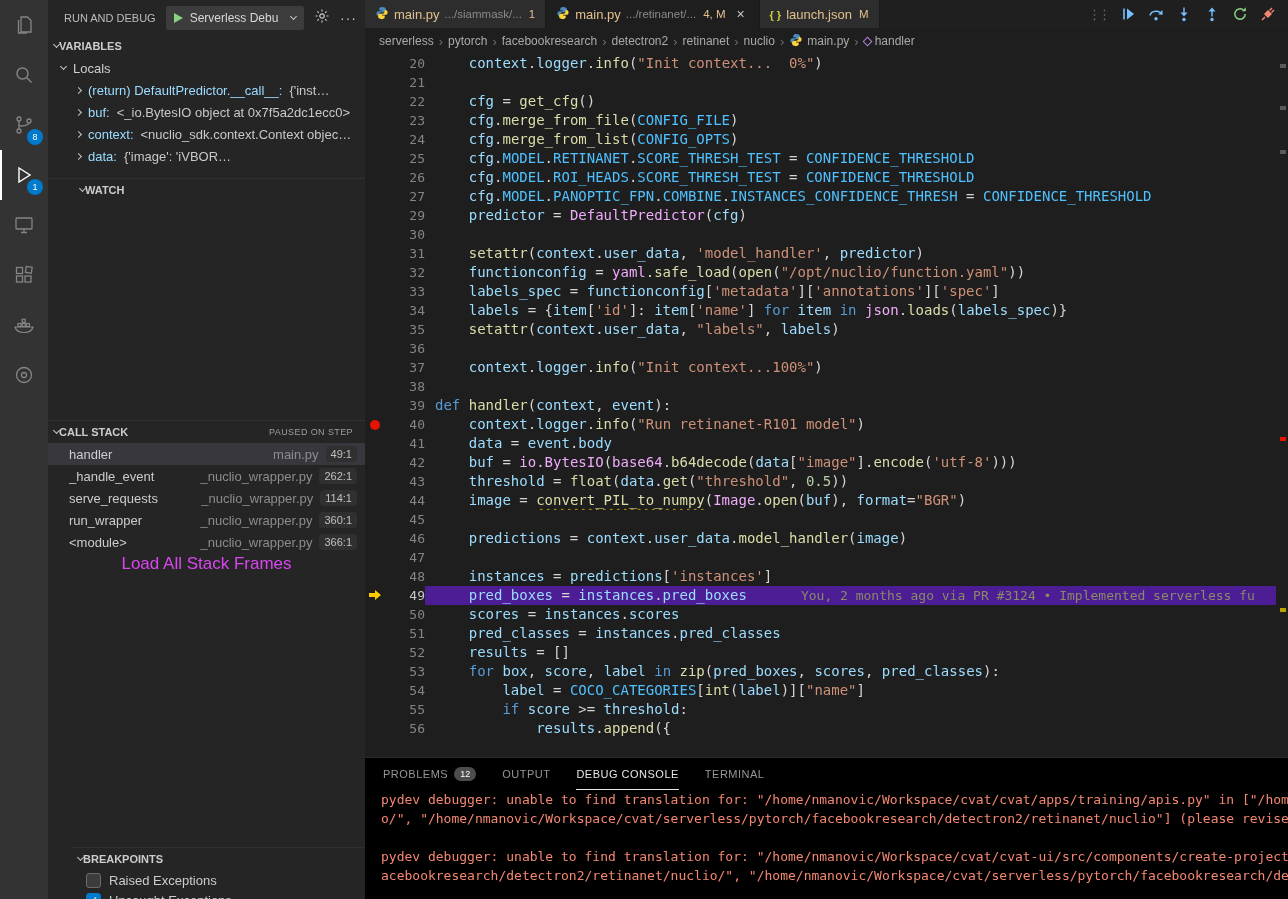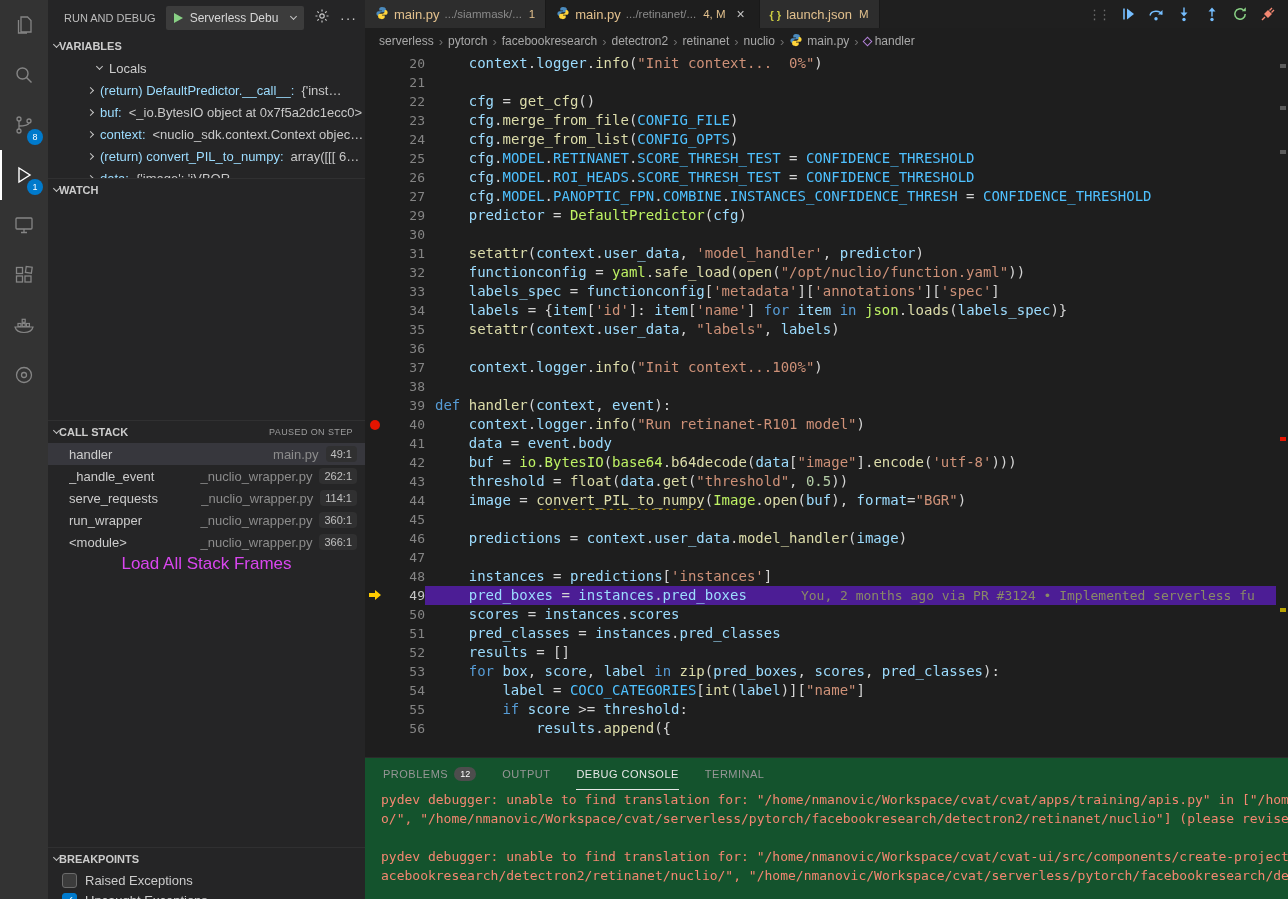--- a/index.html
+++ b/index.html
@@ -23,27 +23,27 @@
   .cfg-select { display:flex; align-items:center; background:#3c3c3c; border-radius:2px; height:24px; padding:0 8px; gap:7px; flex:1; min-width:0; cursor:pointer; }
   .play-tri { width:0; height:0; border-left:9px solid #89d185; border-top:5px solid transparent; border-bottom:5px solid transparent; flex:0 0 auto; }
   .cfg-label { font-size:12px; color:#d7d7d7; white-space:nowrap; overflow:hidden; flex:1; }
   .chev { display:inline-block; width:5px; height:5px; border-right:1.2px solid #c5c5c5; border-bottom:1.2px solid #c5c5c5; }
   .chev.down { transform:rotate(45deg); margin-top:-3px; }
   .chev.right { transform:rotate(-45deg); }
   .hdr-gear { margin-left:10px; color:#c5c5c5; cursor:pointer; }
   .hdr-more { margin-left:10px; color:#c5c5c5; font-size:14px; letter-spacing:1px; cursor:pointer; }
   .sec { position:absolute; left:0; right:0; overflow:hidden; }
   #sec-vars  { top:35px;  height:143px; }
-  #sec-watch { top:178px; height:242px; border-top:1px solid #303031; }
+  #sec-watch { top:178px; height:242px; border-top:1px solid #303031;padding-left:26px; }
   #sec-stack { top:420px; height:427px; border-top:1px solid #303031; }
-  #sec-bp    { top:847px; height:52px;  border-top:1px solid #303031; }
+  #sec-bp    { top:847px; height:52px;  border-top:1px solid #303031;margin-left:24px; }
   .sec-header { height:22px; display:flex; align-items:center; font-size:11px; font-weight:700; color:#cccccc; padding-left:6px; cursor:pointer; }
   .paused { margin-left:auto; margin-right:12px; font-size:9px; font-weight:400; color:#9d9d9d; letter-spacing:.4px; }
-  .tree-row { height:22px; display:flex; align-items:center; font-size:13px; padding-left:40px; white-space:nowrap; overflow:hidden; gap:7px; cursor:pointer; }
-  .tree-row.scope { padding-left:13px;margin-left:36px; }
+  .tree-row { height:22px; display:flex; align-items:center; font-size:13px; padding-left:28px; white-space:nowrap; overflow:hidden; gap:7px; cursor:pointer; }
+  .tree-row.scope { padding-left:13px; }
   .var-name { color:#9cdcfe; flex:0 0 auto; }
   .var-value { color:#c8c8c8; overflow:hidden; }
   .stack-row { height:22px; display:flex; align-items:center; padding:0 8px 0 21px; font-size:13px; gap:7px; cursor:pointer; }
   .stack-row.selected { background:#37373d; }
   .stack-fn { color:#cccccc; flex:1; min-width:0; overflow:hidden; white-space:nowrap; }
   .stack-file { color:#8c8c8c; white-space:nowrap; }
   .stack-pos { color:#c0c0c0; background:#303031; border-radius:4px; padding:0 5px; font-size:11px; height:16px; line-height:16px; flex:0 0 auto; }
   .load-link { color:#d946ef; font-size:17px; text-align:center; height:22px; line-height:22px; cursor:pointer; }
   .bp-row { height:20px; display:flex; align-items:center; gap:8px; padding-left:14px; font-size:13px; color:#cccccc; }
   .checkbox { width:15px; height:15px; border:1px solid #6b6b6b; border-radius:3px; background:#3c3c3c; color:#fff; font-size:11px; line-height:13px; text-align:center; flex:0 0 auto; cursor:pointer; }
@@ -70,27 +70,27 @@
     font-family:"DejaVu Sans Mono", monospace; font-size:14px; line-height:19px; }
   .code-line { height:19px; white-space:pre; display:flex; }
   .glyph { width:22px; flex:0 0 22px; position:relative; }
   .bp-dot { position:absolute; left:5px; top:4.5px; width:10px; height:10px; border-radius:50%; background:#e51400; }
   .cur-arrow { position:absolute; left:3px; top:2px; }
   .lnum { width:38px; flex:0 0 38px; text-align:right; color:#858585; font-size:13px; line-height:19px; cursor:pointer; }
   .lcontent { flex:1; padding-left:10px; min-width:0; overflow:hidden; }
   .code-line.current .lcontent { background:#4c1d95; }
   .code-line.current .lnum { color:#c6c6c6; }
   .tk-k{color:#569cd6} .tk-f{color:#dcdcaa} .tk-s{color:#ce9178} .tk-v{color:#9cdcfe}
-  .tk-c{color:#4fc1ff} .tk-t{color:#bef264} .tk-n{color:#b5cea8} .tk-p{color:#d4d4d4}
+  .tk-c{color:#4fc1ff} .tk-t{color:#f0abfc} .tk-n{color:#b5cea8} .tk-p{color:#d4d4d4}
   .tk-w{color:#dcdcaa; text-decoration:underline wavy #cca700 1px; text-underline-offset:3px;}
   .blame { color:#8a8a66; margin-left:54px; font-size:13px; }
   .overview { position:absolute; right:0; top:54px; width:10px; height:703px; cursor:pointer; }
   .ov-mark { position:absolute; left:2px; width:6px; height:4px; }
   
-  .panel { position:absolute; top:757px; left:0; right:0; height:142px; background:#14532d; border-top:1px solid #2b2b2b; }
+  .panel { position:absolute; top:757px; left:0; right:0; height:142px; background:#000000; border-top:1px solid #2b2b2b; }
   .panel-tabs { height:32px; display:flex; align-items:stretch; gap:26px; padding-left:18px; font-size:11px; letter-spacing:.5px; color:#969696; }
   .panel-tab { display:flex; align-items:center; gap:6px; cursor:pointer; border-bottom:1px solid transparent; }
   .panel-tab.active { color:#e7e7e7; border-bottom-color:#e7e7e7; }
   .problems-badge { background:#4d4d4d; color:#ffffff; font-size:9px; letter-spacing:0; border-radius:9px; padding:2px 6px; }
   .console { padding-left:16px; font-family:"DejaVu Sans Mono", monospace; font-size:13px; line-height:19px; color:#f48771; white-space:pre; overflow:hidden; }
   .console-line { height:19px; }
 </style>
 </head>
 <body>
 
@@ -187,25 +187,20 @@
         </div>
         <div class="tree-row">
           <span class="chev right"></span>
           <span class="var-name">buf:</span>
           <span class="var-value">&lt;_io.BytesIO object at 0x7f5a2dc1ecc0&gt;</span>
         </div>
         <div class="tree-row">
           <span class="chev right"></span>
           <span class="var-name">context:</span>
           <span class="var-value">&lt;nuclio_sdk.context.Context objec…</span>
-        </div>
-        <div class="tree-row">
-          <span class="chev right"></span>
-          <span class="var-name">(return) convert_PIL_to_numpy:</span>
-          <span class="var-value">array([[[ 6…</span>
         </div>
         <div class="tree-row">
           <span class="chev right"></span>
           <span class="var-name">data:</span>
           <span class="var-value">{'image': 'iVBOR…</span>
         </div>
       </div>
   </div>
 
   <div class="sec" id="sec-watch">

